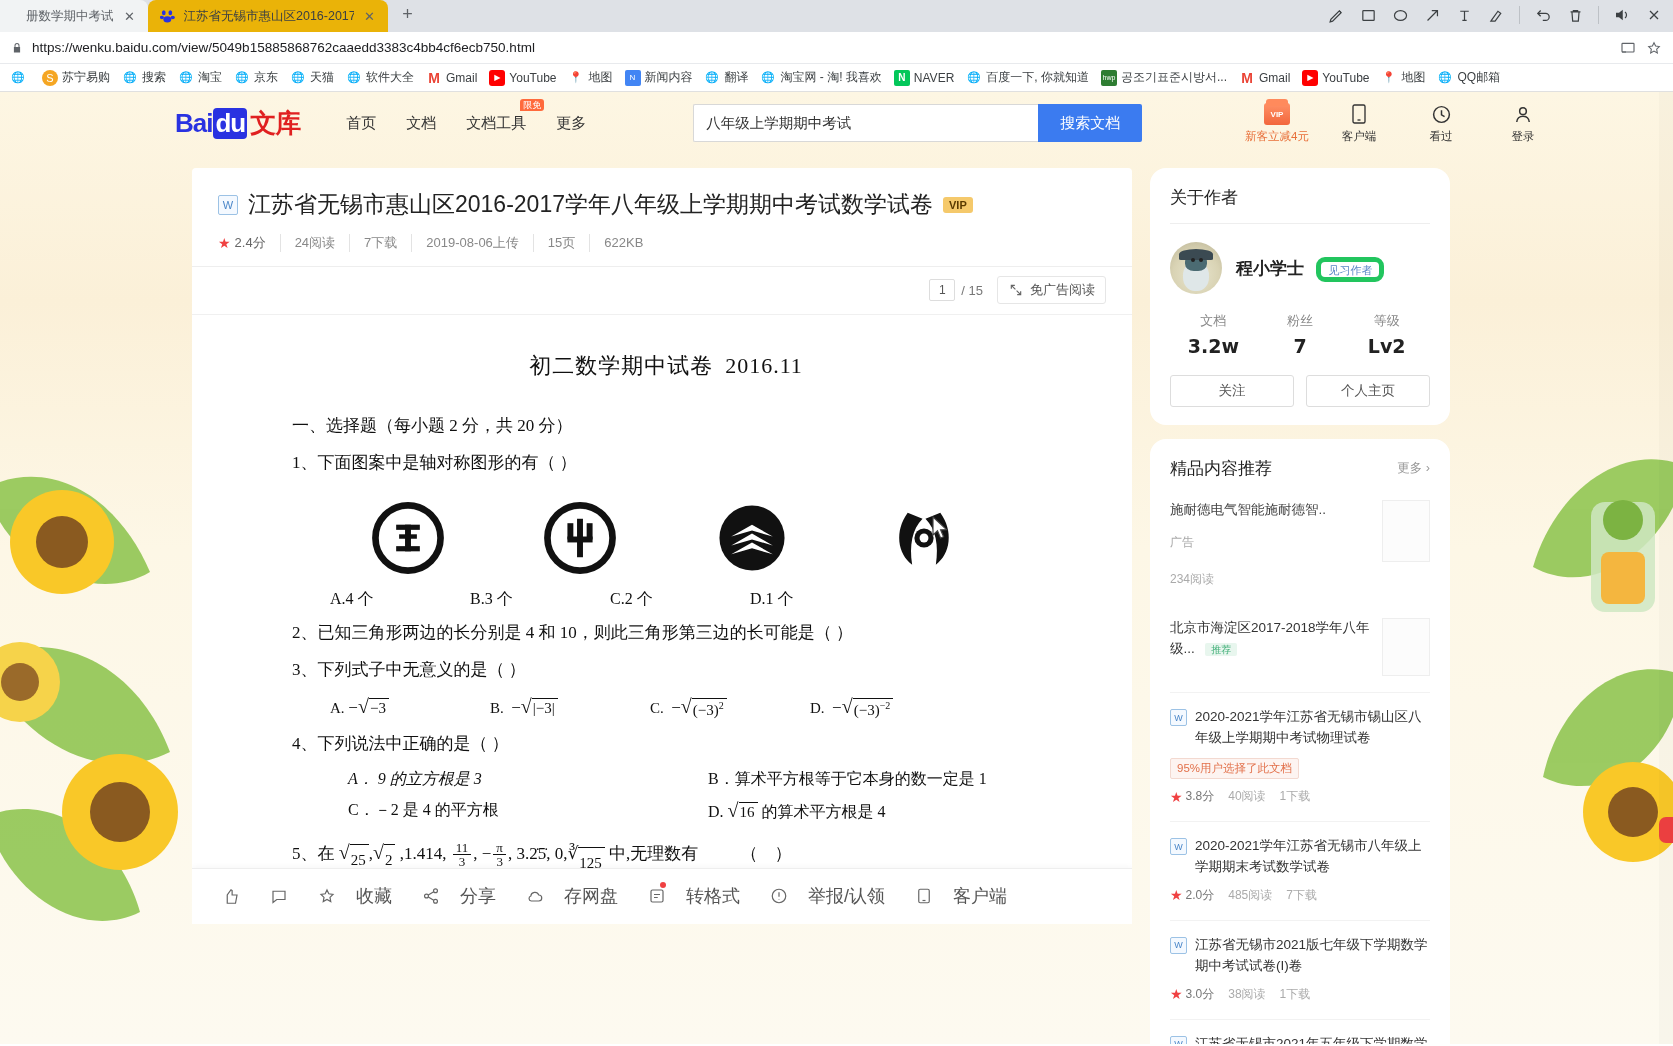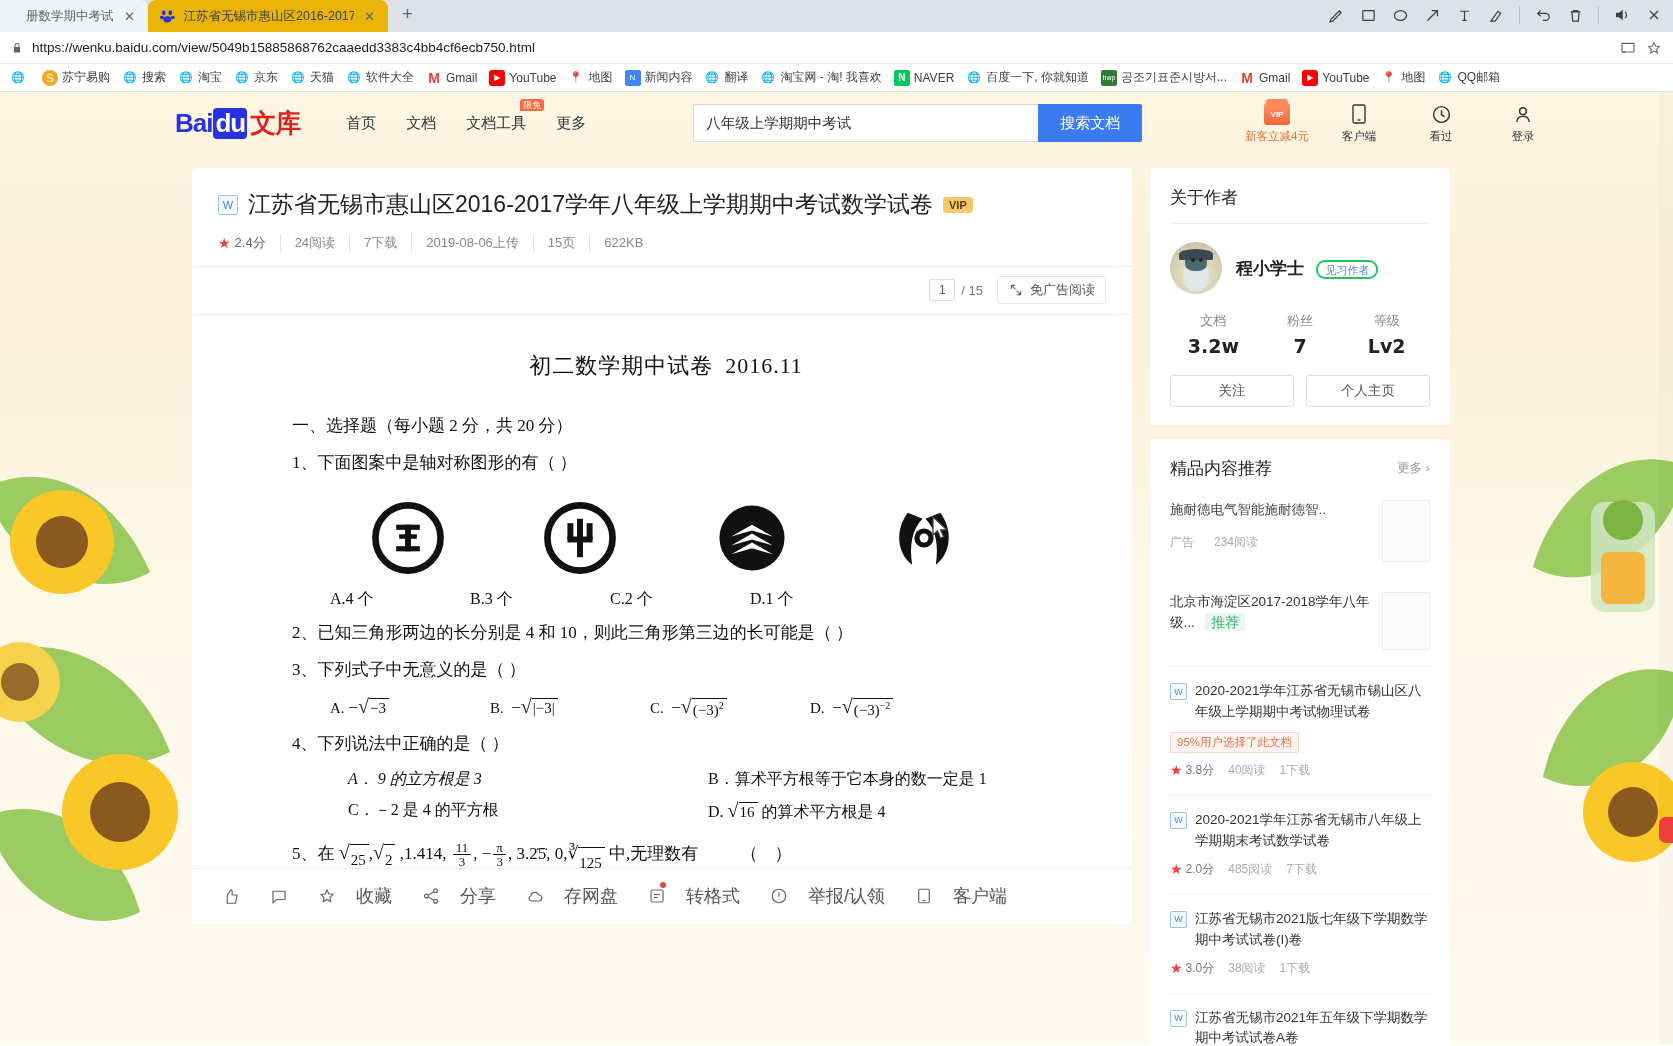--- a/index.html
+++ b/index.html
@@ -132,54 +132,54 @@
   .tb-item { display:flex; align-items:center; gap:20px; font-size:18px; color:#555; position:relative;}
   .tb-item .tbico { width:18px;height:18px; display:flex;align-items:center;justify-content:center; color:#666;}
   .reddot{ position:absolute; top:-2px; left:12px; width:6px;height:6px;background:#f04142;border-radius:50%;}
   .vip-dl {
     margin-left:auto; background:linear-gradient(90deg,#ff6a42,#f2502a); color:#fff;
     width:180px; height:40px; border-radius:4px; display:flex;align-items:center;justify-content:center;
     font-size:16px; border:none;
   }
 
   
-  .card { background:#fff; border-radius:4px; padding: 18px 20px; margin-bottom:14px;}
+  .card { background:#fff; border-radius:16px; padding: 18px 20px; margin-bottom:14px;}
   .card-title { font-size:17px; color:#222; }
   .hr { height:1px; background:#eee; margin: 14px 0 0 0;}
   .author-row { display:flex; align-items:center; gap:14px; margin-top:18px;}
   .avatar {
     width:52px;height:52px;border-radius:50%; flex:0 0 52px; overflow:hidden;
     background: radial-gradient(circle at 50% 62%, #e9e6cf 0%, #d9d3b4 55%, #b9b294 100%);
     position:relative;
   }
   .avatar .peng-body{position:absolute; left:50%; top:36%; transform:translateX(-50%); width:26px;height:30px;background:#dfe7e8;border-radius:48% 48% 45% 45%;}
   .avatar .peng-head{position:absolute; left:50%; top:22%; transform:translateX(-50%); width:22px;height:18px;background:#4b6b72;border-radius:50% 50% 40% 40%;}
   .avatar .peng-hat{position:absolute; left:50%; top:14%; transform:translateX(-50%); width:34px;height:11px;background:#3b4a52;border-radius:50% 50% 10% 10%;}
   .avatar .eye{position:absolute; width:4px;height:4px;background:#222;border-radius:50%; top:30%;}
   .author-name { font-size:17px; font-weight:bold; color:#222;}
-  .author-badge { border:2px solid #22c55e; color:#5b87c7; font-size:11px; padding:1.5px 7px; border-radius:9px; margin-left:8px; white-space:nowrap;}
+  .author-badge { border:5px solid #22c55e; color:#5b87c7; font-size:11px; padding:1.5px 7px; border-radius:9px; margin-left:8px; white-space:nowrap;}
   .stats { display:flex; margin-top:18px; text-align:center;}
   .stat { flex:1; }
   .stat .sl { font-size:13px; color:#888;}
   .stat .sv { font-size:19px; color:#222; font-weight:bold; margin-top:5px; font-family:"DejaVu Sans",sans-serif;}
   .author-btns { display:flex; gap:12px; margin-top:18px;}
   .abtn { flex:1; height:32px; border:1px solid #ddd; border-radius:3px; background:#fff; font-size:13.5px; color:#555; display:flex;align-items:center;justify-content:center;}
 
   .rec-head { display:flex; align-items:center; justify-content:space-between;}
   .more-link { font-size:12.5px; color:#999;}
   .ad-item { margin-top:20px; display:flex; gap:10px; align-items:flex-start;}
   .ad-text { flex:1 1 auto;}
   .ad-title { font-size:13.5px; color:#444; line-height:1.5;}
-  .ad-sub { font-size:12px; color:#aaa; margin-top:14px; display:flex; gap:20px;}
+  .ad-sub { font-size:12px; color:#aaa; margin-top:14px; display:flex; gap:20px;flex-direction:column;}
   .ad-thumb { width:48px;height:62px;border:1px solid #eee; background:#fcfcfc; flex:0 0 48px;}
   .rec-item { margin-top:16px; padding-top:14px; border-top:1px solid #f2f2f2;}
   .rec-item.first { border-top:none;}
   .rec-line { display:flex; gap:8px; align-items:flex-start;}
   .rec-title { font-size:13.5px; color:#333; line-height:1.55;}
-  .tag-rec { background:#e8f6ee; color:#44b07a; font-size:14px; padding:1px 6px; border-radius:2px; margin-left:6px; white-space:nowrap;}
+  .tag-rec { background:#e8f6ee; color:#44b07a; font-size:10px; padding:1px 6px; border-radius:2px; margin-left:6px; white-space:nowrap;}
   .tag-pct { display:inline-block; border:1px solid #f3d9d0; color:#e2704a; background:#fdf4f1; font-size:11.5px; padding:2px 6px; border-radius:2px; margin-top:9px;}
   .rec-meta { display:flex; gap:14px; font-size:12px; color:#aaa; margin-top:9px; align-items:center;}
   .rec-meta .rscore { color:#777; display:flex;align-items:center;gap:3px;}
   .rec-thumb{ width:48px;height:58px;border:1px solid #eee;background:#fcfcfc; flex:0 0 48px;}
 
   .cursor { position:absolute; left: 932px; top: 424px; z-index:50; }
   .edge-red { position:absolute; right:0; top:725px; width:14px; height:26px; background:#f04142; border-radius:7px 0 0 7px; z-index:6;}
   .scroll-rail { position:absolute; right:0; top:0; width:14px; height:952px; background:rgba(0,0,0,0.02); z-index:7;}
 </style>
 </head>

